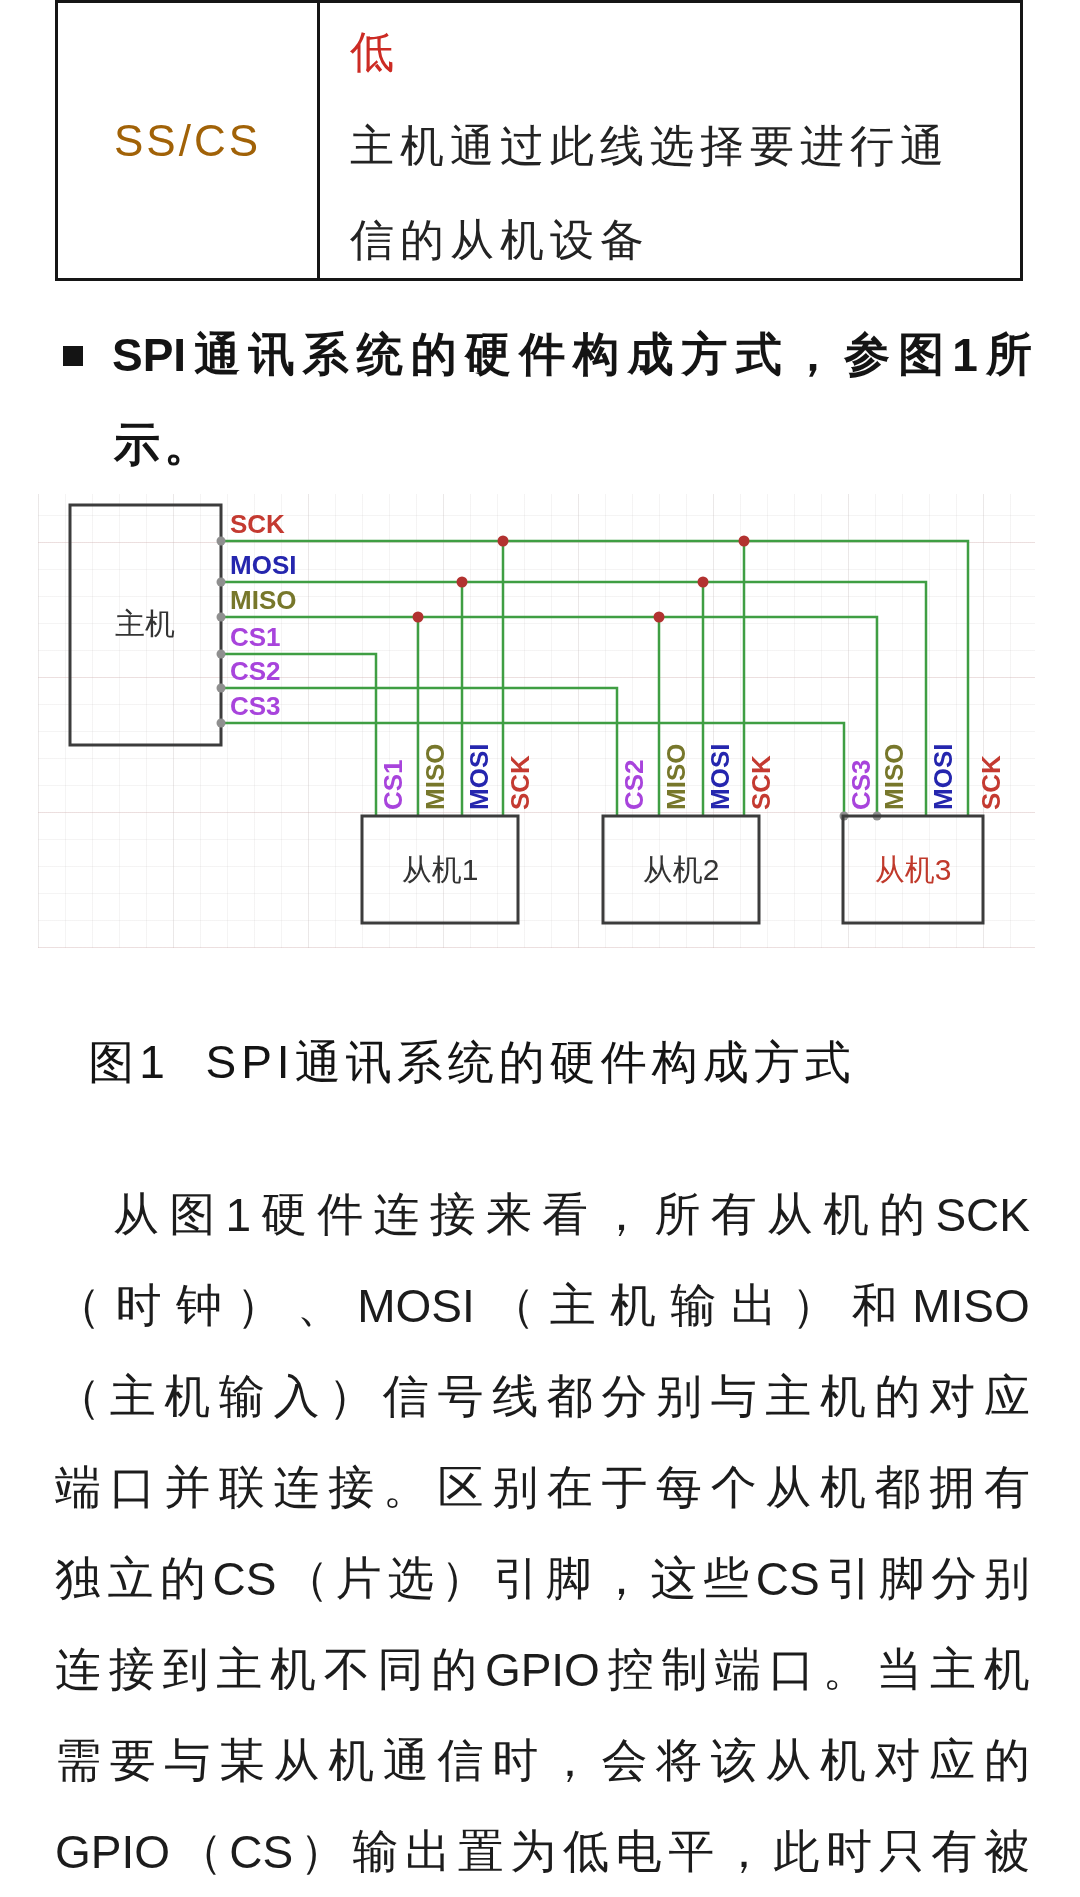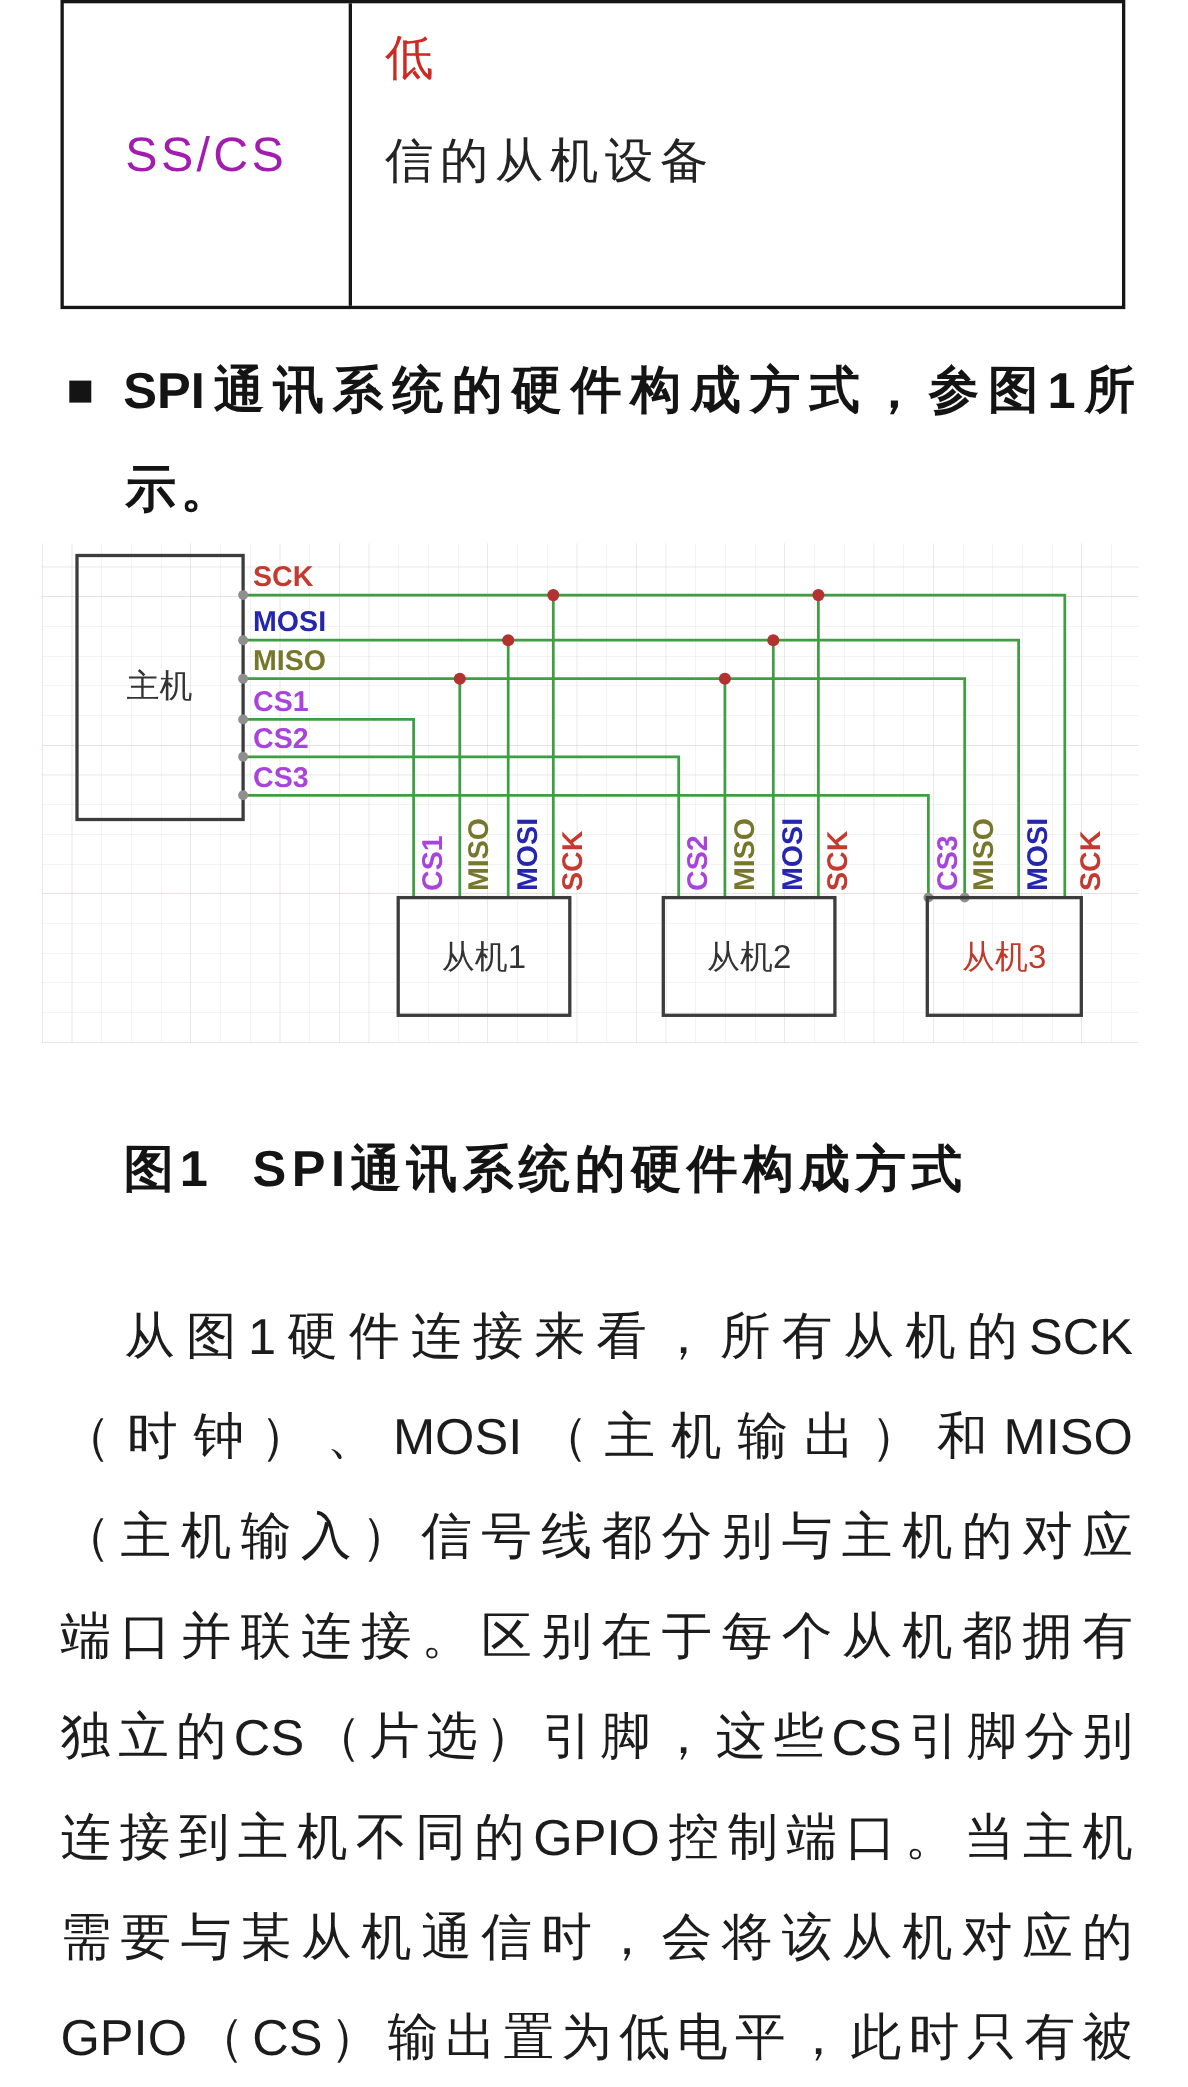--- a/index.html
+++ b/index.html
@@ -4,21 +4,21 @@
 <style>
   html,body{margin:0;padding:0;background:#ffffff;}
   body{font-family:"Liberation Sans","DejaVu Sans",sans-serif;color:#1d1d1d;}
   #canvas{position:relative;width:1080px;height:1897px;background:#ffffff;overflow:hidden;}
 
   
   .tbl{position:absolute;left:55px;top:0;width:968px;height:281px;
        border:3px solid #161616;box-sizing:border-box;display:flex;}
   .tbl-c1{width:262px;border-right:3px solid #161616;box-sizing:border-box;
           display:flex;align-items:center;justify-content:center;
-          font-size:44px;letter-spacing:3px;color:#a21caf;}
+          font-size:44px;letter-spacing:3px;color:#a16207;}
   .tbl-c2{flex:1;padding:2px 0 0 30px;box-sizing:border-box;}
   .t-line{height:94px;display:flex;align-items:center;font-size:44px;
           letter-spacing:6px;color:#232323;}
   .red-char{color:var(--red);}
 
   
   .bullet-sq{position:absolute;left:63px;top:346px;width:20px;height:20px;background:#141414;}
   .bullet-l1{position:absolute;left:112px;top:310px;width:920px;height:90px;
              font-size:46px;font-weight:700;align-items:center;color:#141414;}
   .bullet-l2{position:absolute;left:114px;top:400px;height:90px;display:flex;align-items:center;
@@ -36,21 +36,21 @@
   .junction{fill:var(--junction);}
   .node{fill:var(--node);}
   .dev-box{fill:#ffffff;fill-opacity:0;stroke:#3c3c3c;stroke-width:3;}
   .dg-label{font:bold 26px "Liberation Sans","DejaVu Sans",sans-serif;}
   .dg-box-label{font:400 30px "Liberation Sans","DejaVu Sans",sans-serif;fill:#333333;}
   .c-sck{fill:var(--sck);} .c-mosi{fill:var(--mosi);} .c-miso{fill:var(--miso);} .c-cs{fill:var(--cs);}
   .c-slave3{fill:var(--slave3red);}
 
   
   .caption{position:absolute;left:0;top:1032px;width:944px;text-align:center;
-           font-size:46px;font-weight:700;letter-spacing:5px;white-space:pre;color:#141414;margin-left:24px;}
+           font-size:46px;font-weight:400;letter-spacing:5px;white-space:pre;color:#141414;}
 
   
   .para{position:absolute;left:55px;top:1169px;width:975px;}
   .body-line{height:91px;font-size:46px;color:#1c1c1c;align-items:center;}
   .indent{margin-left:58px;}
 
   
   .jline{display:flex;justify-content:space-between;}
   .jline span{white-space:pre;}
 </style>
@@ -60,20 +60,21 @@
 <div id="canvas">
 
   <div class="tbl">
     <div class="tbl-c1">
       <span>SS/CS</span>
     </div>
     <div class="tbl-c2">
       <div class="t-line">
           <span class="red-char">低</span>
         </div>
+      <div class="t-line">主机通过此线选择要进行通</div>
       <div class="t-line">信的从机设备</div>
     </div>
   </div>
 
   <div class="bullet-sq"></div>
   <div class="bullet-l1 jline">
       <span>SPI</span>
       <span>通</span>
       <span>讯</span>
       <span>系</span>

